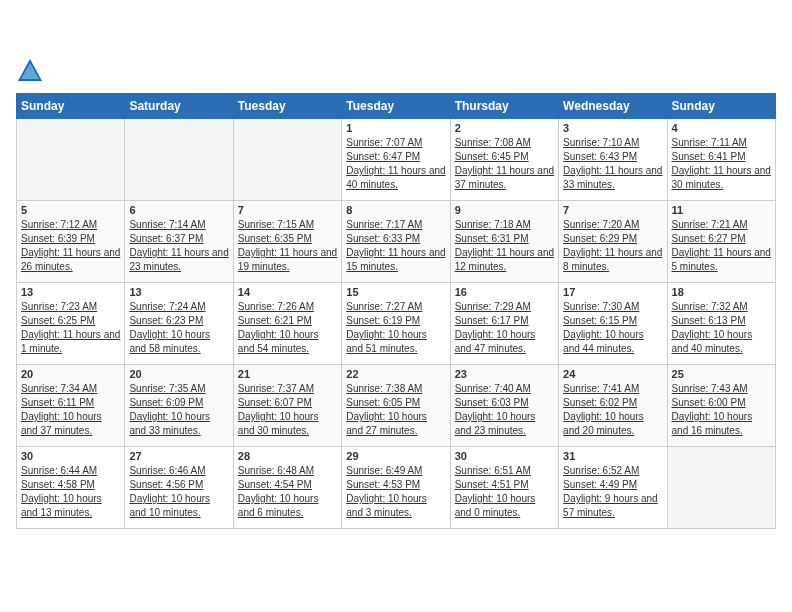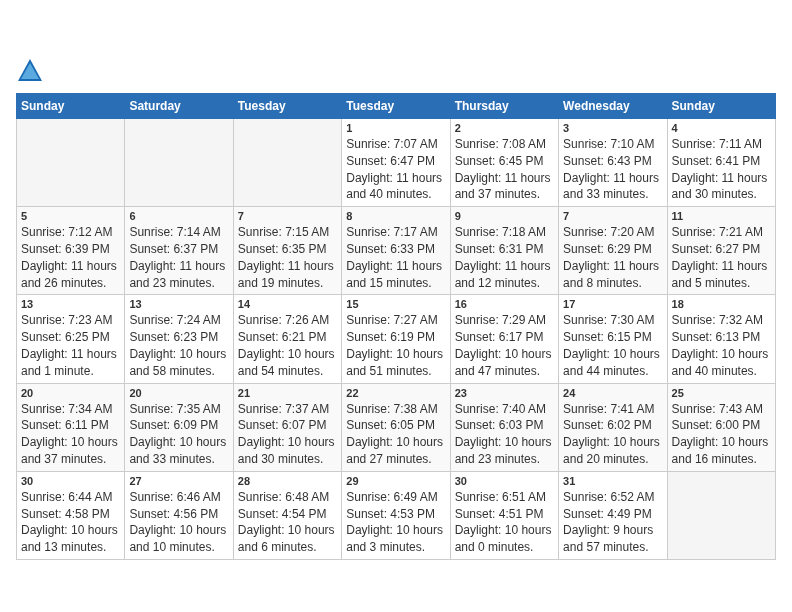--- a/index.html
+++ b/index.html
@@ -80,23 +80,24 @@
     }
     .calendar td.empty {
       background: #f5f5f5;
     }
     .day-number {
       font-size: 11px;
       font-weight: bold;
       margin-bottom: 2px;
     }
     .day-info {
-      font-size: 12px;
+      font-size: 10px;
       line-height: 1.4;
       color: #333;
+      text-decoration: underline;
     }
     tr:nth-child(even) td:not(.empty) {
       background: #fff;
     }
     .cal-row td {
       background: #fff;
     }
     .cal-row.alt td:not(.empty) {
       background: #f9f9f9;
     }

